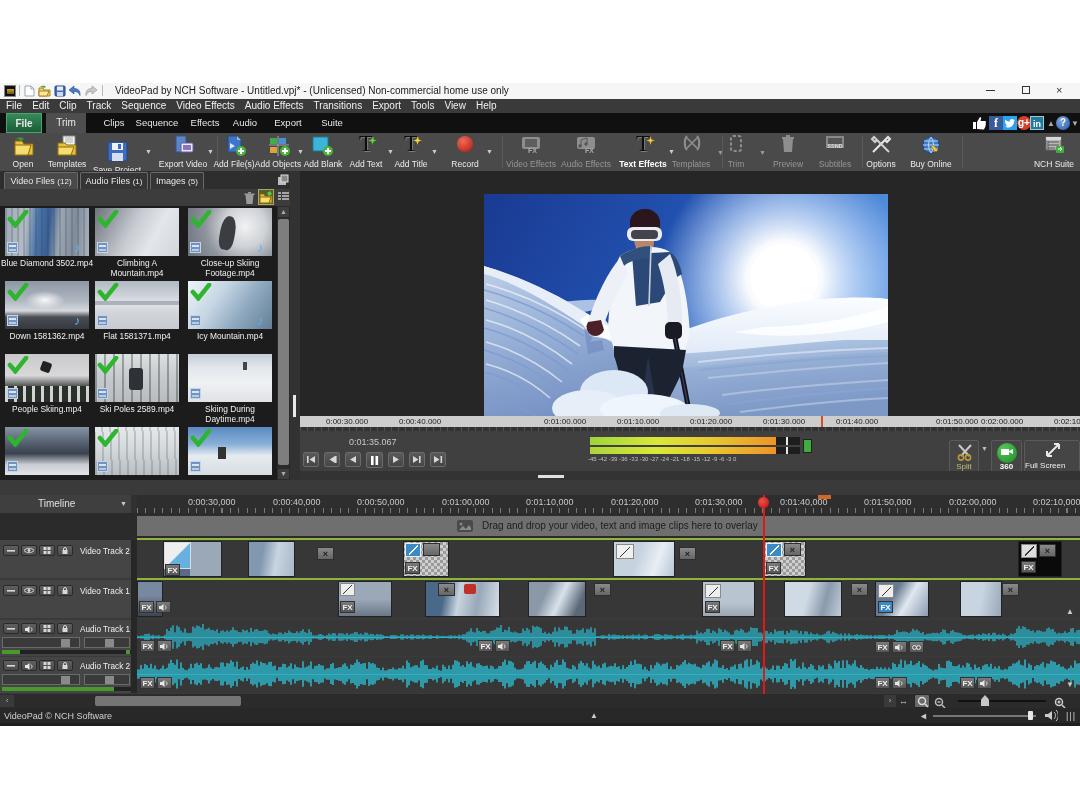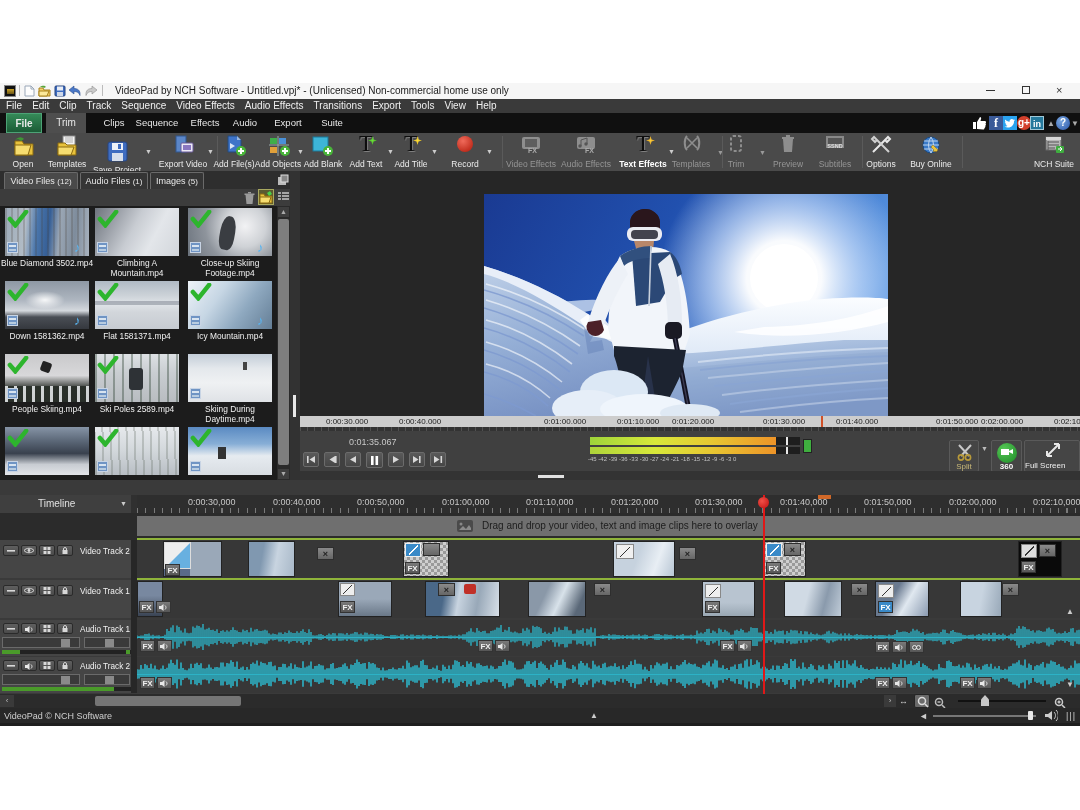--- a/index.html
+++ b/index.html
@@ -554,21 +554,21 @@
     <ellipse cx="206" cy="219" rx="30" ry="9" fill="#dfe9f4"></ellipse>
   </svg>
 </div>
 
 <div class="ruler">
   <div class="abs" style="left:26px;top:1px;">0:00:30.000</div>
   <div class="abs" style="left:99px;top:1px;">0:00:40.000</div>
   <div class="abs" style="left:172px;top:12px;">0:00:50.000</div>
   <div class="abs" style="left:244px;top:1px;">0:01:00.000</div>
   <div class="abs" style="left:317px;top:1px;">0:01:10.000</div>
-  <div class="abs" style="left:372px;top:1px;">0:01:20.000</div>
+  <div class="abs" style="left:390px;top:1px;">0:01:20.000</div>
   <div class="abs" style="left:463px;top:1px;">0:01:30.000</div>
   <div class="abs" style="left:536px;top:1px;">0:01:40.000</div>
   <div class="abs" style="left:636px;top:1px;">0:01:50.000</div>
   <div class="abs" style="left:681px;top:1px;">0:02:00.000</div>
   <div class="abs" style="left:754px;top:1px;">0:02:10.000</div>
   <div class="abs" style="left:521px;top:0;width:2px;height:11px;background:#d05028;"></div>
 </div>
 <div class="ruler-ticks" style="background:repeating-linear-gradient(90deg,#505050 0 1px,#333 1px 7px);"></div>
 
 <div class="transport">

